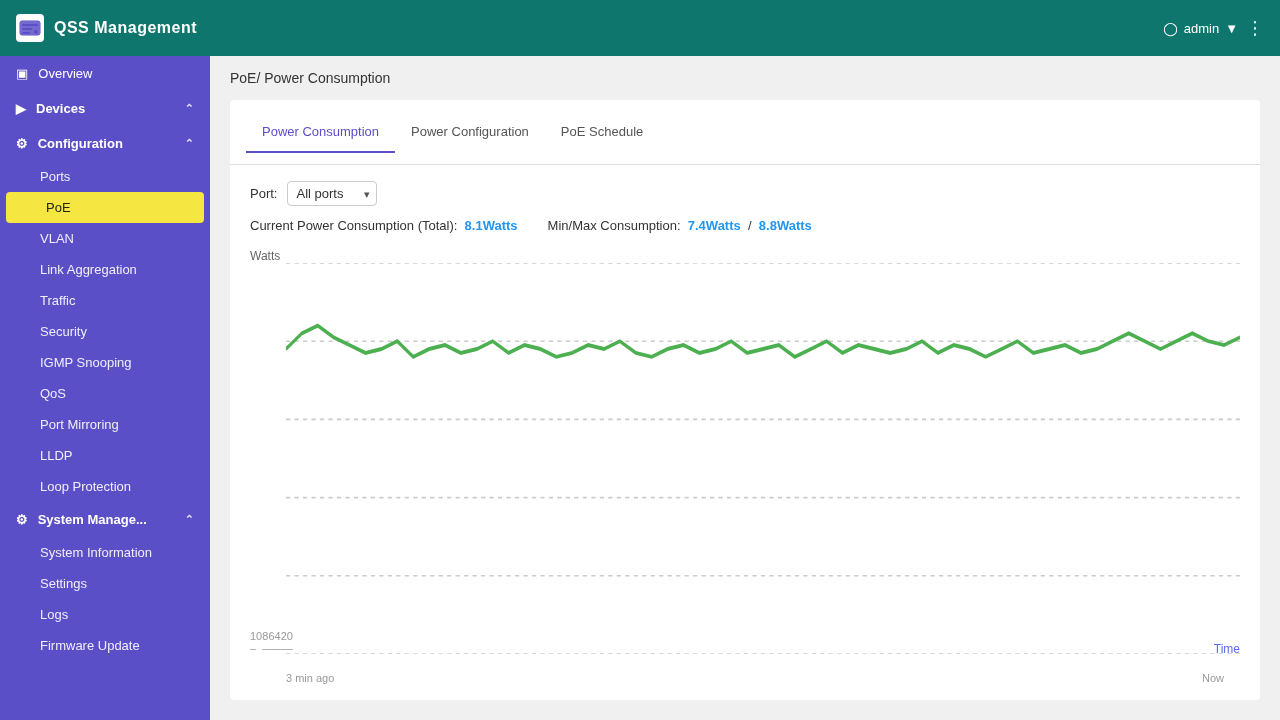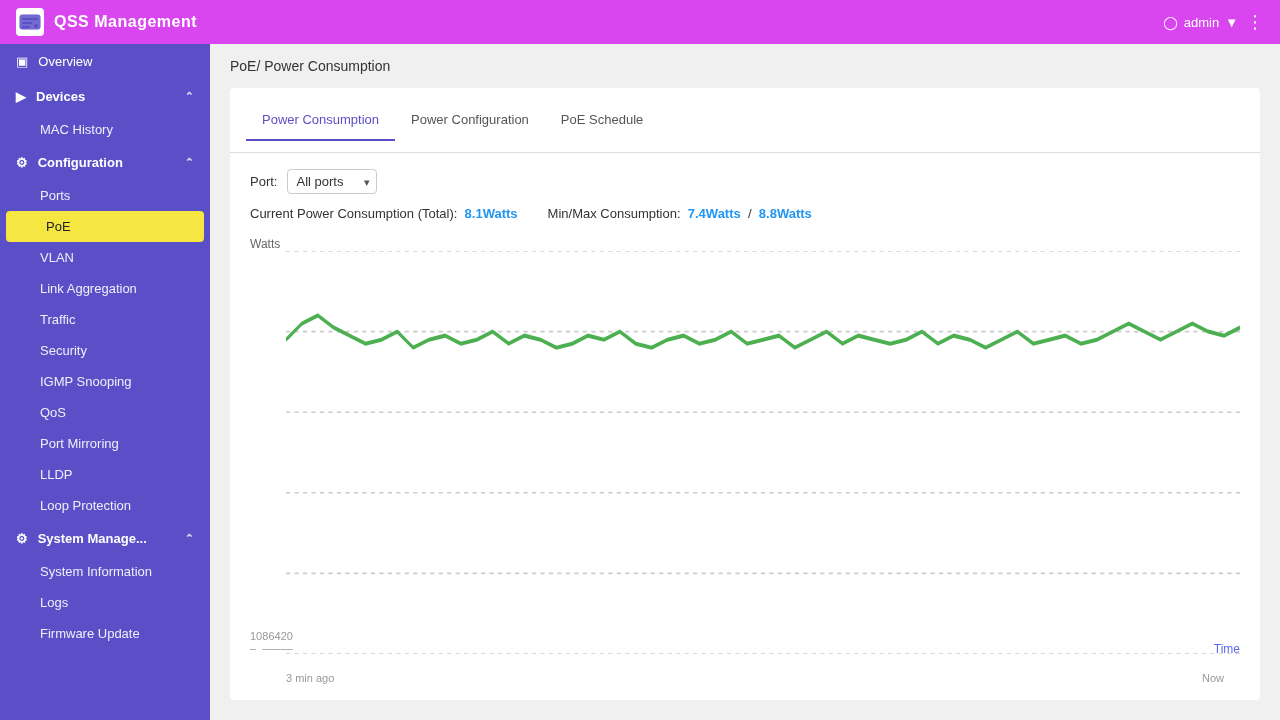--- a/index.html
+++ b/index.html
@@ -1,22 +1,22 @@
 <!DOCTYPE html>
 <html><head>
   <meta charset="utf-8">
   <style>
     * { box-sizing: border-box; margin: 0; padding: 0; }
     body { font-family: Arial, sans-serif; font-size: 13px; background: #f0f0f0; display: flex; flex-direction: column; height: 720px; width: 1280px; overflow: hidden; }
 
     
     .header {
-      background: #d946ef;
+      background: #0f766e;
       color: white;
-      height: 44px;
+      height: 56px;
       display: flex;
       align-items: center;
       padding: 0 16px;
       justify-content: space-between;
       flex-shrink: 0;
     }
     .header-left { display: flex; align-items: center; gap: 10px; }
     .header-logo { width: 28px; height: 28px; background: white; border-radius: 4px; display: flex; align-items: center; justify-content: center; }
     .header-logo svg { width: 22px; height: 22px; }
     .header-title { font-size: 16px; font-weight: bold; color: white; letter-spacing: 0.5px; }
@@ -182,23 +182,20 @@
       <span class="sidebar-item-label">Overview</span>
     </div>
 
     <div class="sidebar-section-header">
       <div class="sidebar-section-header-left">
         <span>▶</span>
         <span>Devices</span>
       </div>
       <span class="chevron">⌃</span>
     </div>
-    <div class="sidebar-sub-item">
-      <span>MAC History</span>
-    </div>
 
     <div class="sidebar-section-header">
       <div class="sidebar-section-header-left">
         <span>⚙</span>
         <span>Configuration</span>
       </div>
       <span class="chevron">⌃</span>
     </div>
     <div class="sidebar-sub-item">
       <span>Ports</span>
@@ -236,20 +233,23 @@
 
     <div class="sidebar-section-header">
       <div class="sidebar-section-header-left">
         <span>⚙</span>
         <span>System  Manage...</span>
       </div>
       <span class="chevron">⌃</span>
     </div>
     <div class="sidebar-sub-item">
       <span>System  Information</span>
+    </div>
+    <div class="sidebar-sub-item">
+      <span>Settings</span>
     </div>
     <div class="sidebar-sub-item">
       <span>Logs</span>
     </div>
     <div class="sidebar-sub-item">
       <span>Firmware  Update</span>
     </div>
   </div>
 
   <div class="main">

